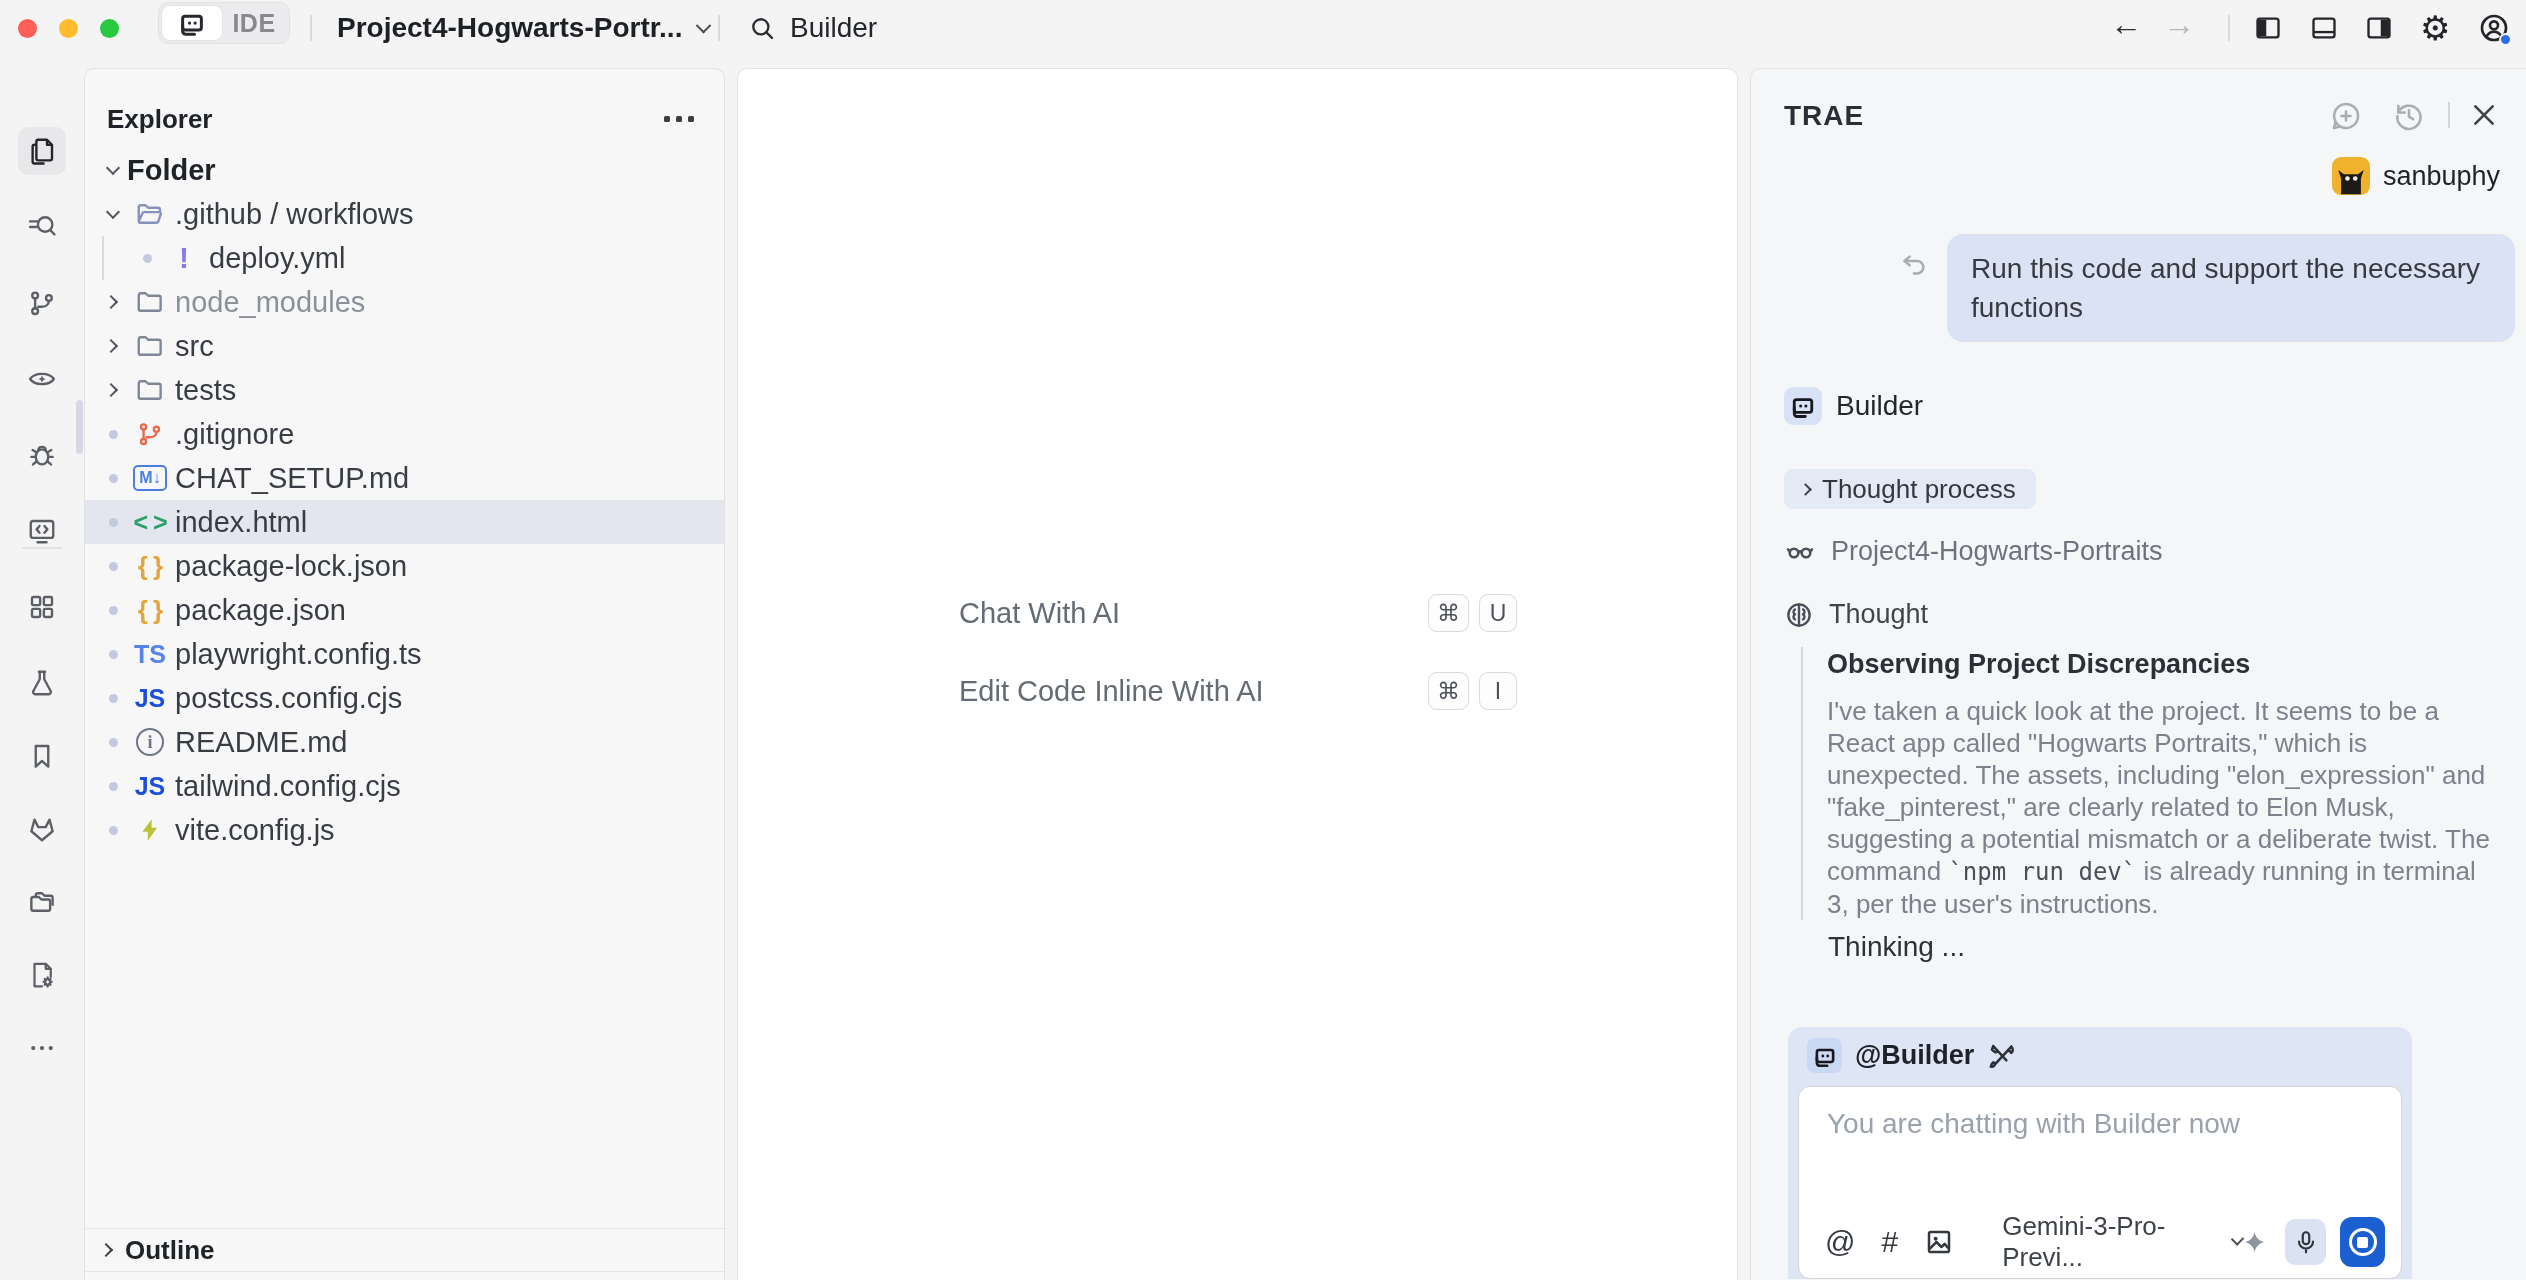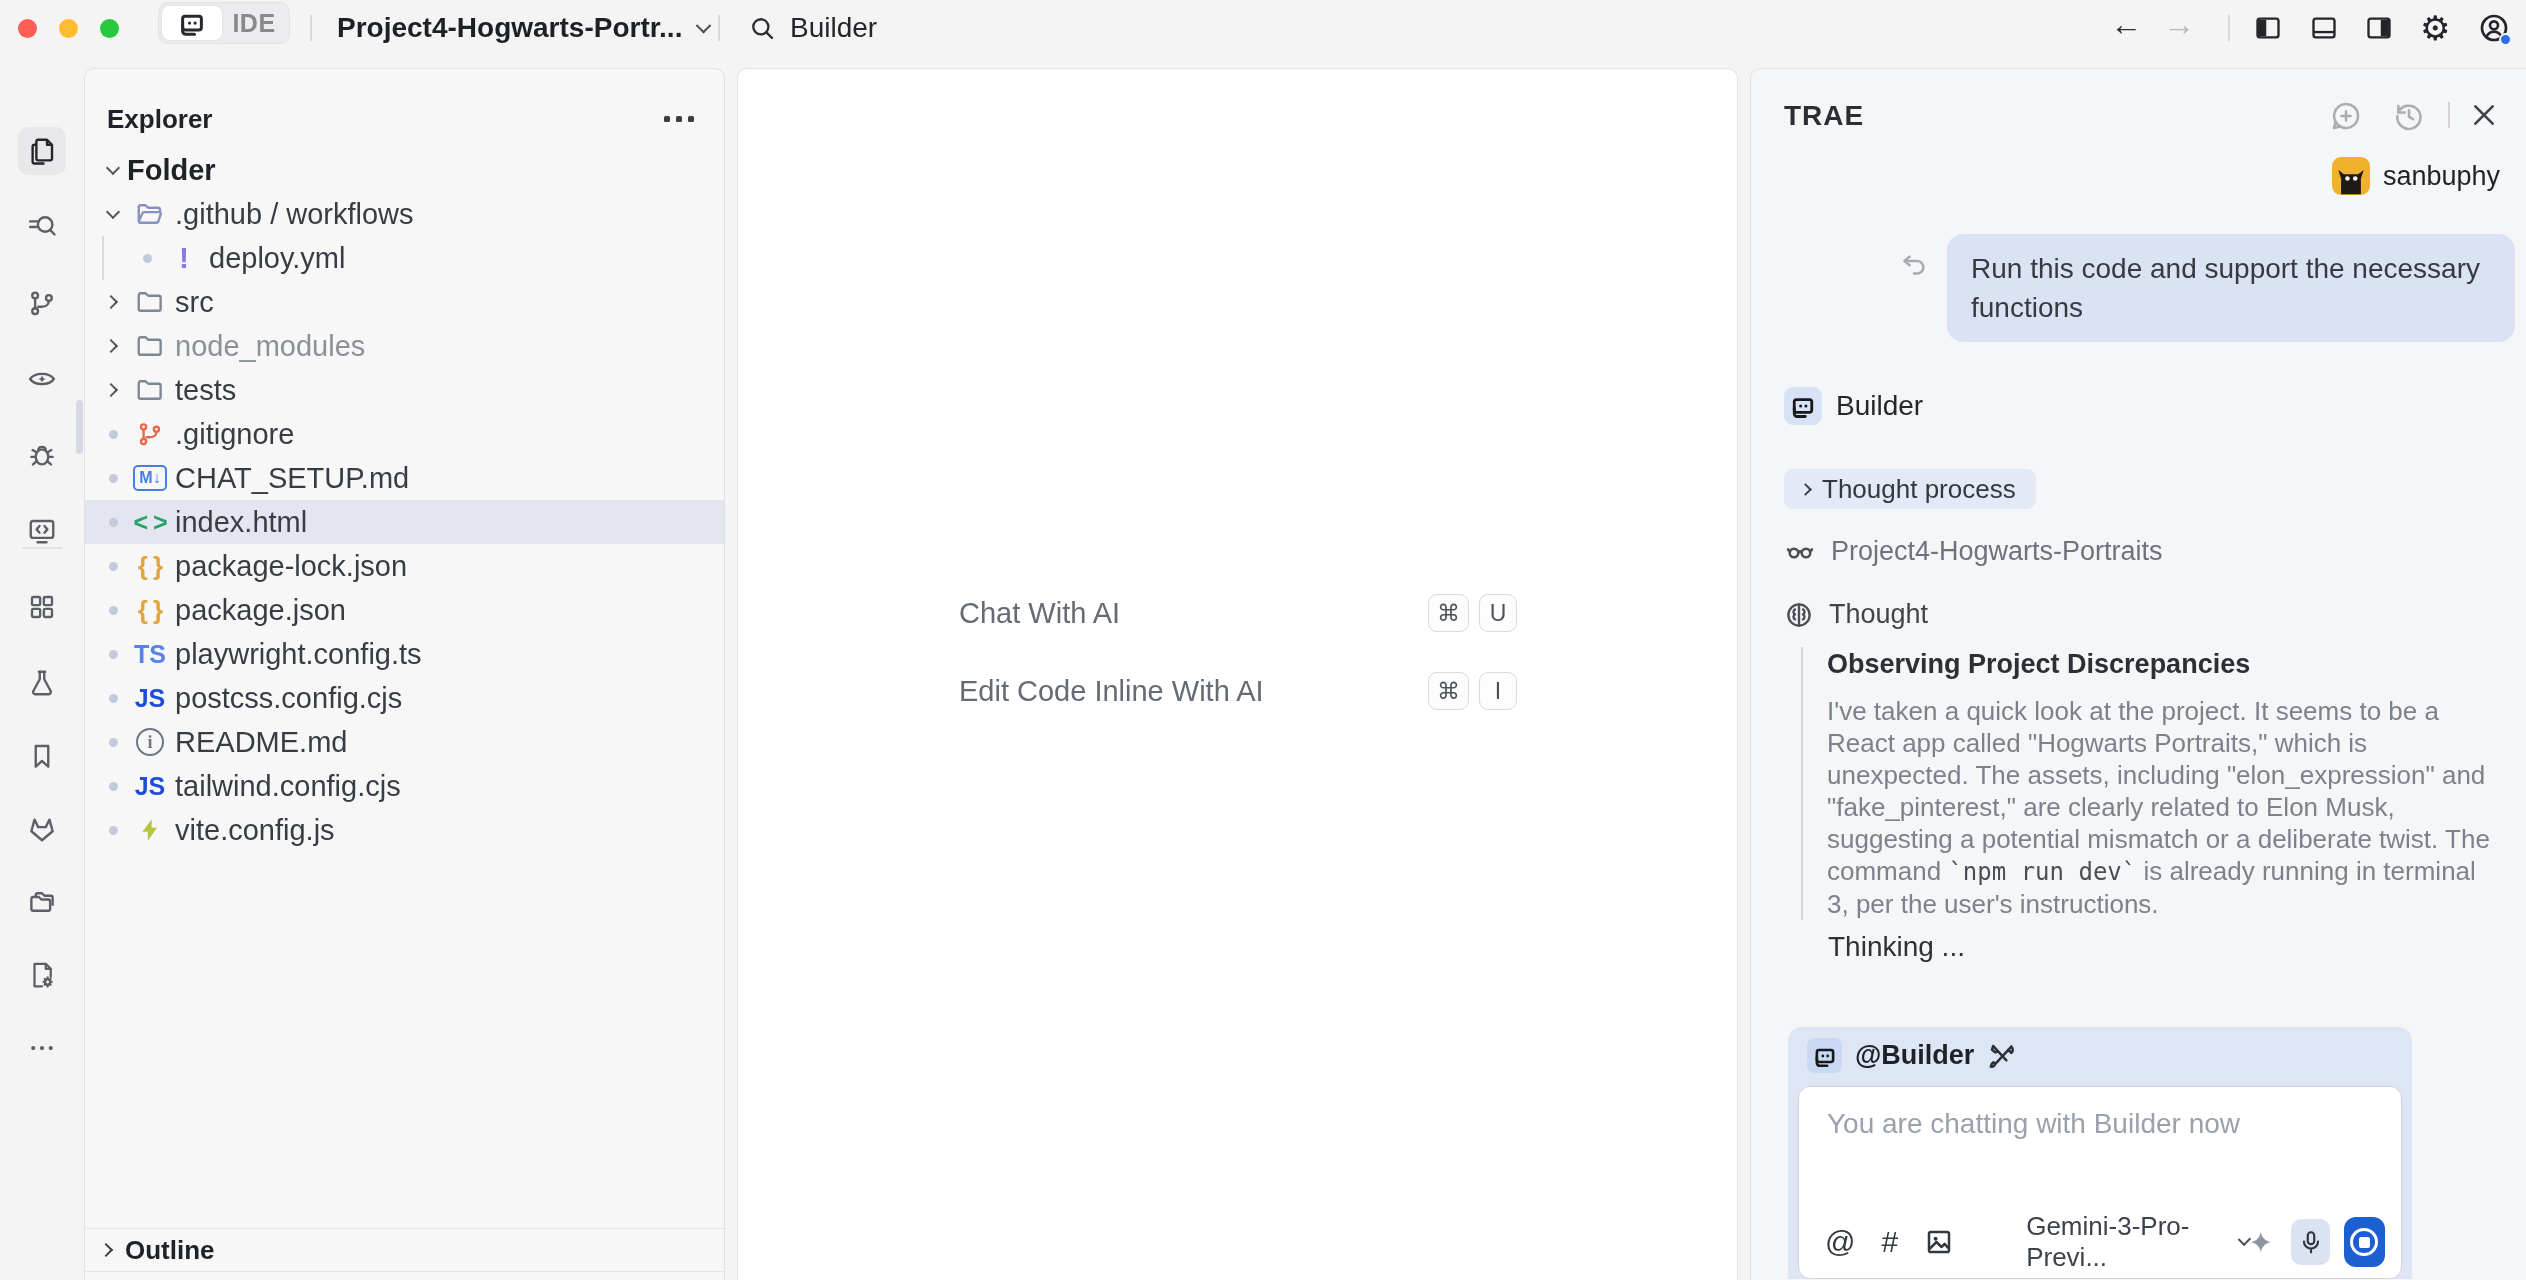--- a/index.html
+++ b/index.html
@@ -94,21 +94,21 @@
   .thinking { position:absolute; left:33px; top:862px; font-size:28px; font-weight:500; color:#2e3238;margin-left:44px; }
 
   .composer { position:absolute; left:37px; top:958px; width:624px; height:252px; background:#dee5f4; border-radius:14px 14px 0 0; }
   .mention-row { display:flex; align-items:center; gap:13px; padding:11px 0 0 19px; }
   .mention-chip { width:35px; height:35px; border-radius:8px; background:#c9d8f3; display:flex; align-items:center; justify-content:center; color:#17191d; }
   .mention-label { font-size:27px; font-weight:700; color:#1e2228; }
   .inputbox { position:absolute; left:10px; right:10px; top:59px; bottom:0; background:#ffffff; border:1.5px solid #d2d3d8; border-radius:12px; }
   .placeholder { position:absolute; left:28px; top:21px; font-size:28px; color:#9aa1ac; }
   .input-toolbar { position:absolute; left:26px; right:16px; bottom:10px; height:52px; display:flex; align-items:center; }
   .glyph-btn { font-size:30px; font-weight:500; color:#34393f; margin-right:26px; }
-  .model-sel { display:flex; align-items:center; gap:14px; margin-left:62px; }
+  .model-sel { display:flex; align-items:center; gap:14px; margin-left:38px; }
   .model-name { font-size:26px; color:#3e434b; }
   .chev-d-sm { width:10px; height:10px; border-right:2.2px solid #4a4e55; border-bottom:2.2px solid #4a4e55; transform:rotate(45deg) translate(-2px,-2px); }
   .sparkle { margin-left:auto; font-size:30px; color:#8f959e; }
   .mic-btn { width:46px; height:46px; border-radius:10px; background:#dbe2f1; display:flex; align-items:center; justify-content:center; color:#2f353d; margin-left:18px; }
   .send-btn { width:50px; height:50px; border-radius:12px; background:#1b5fd0; display:flex; align-items:center; justify-content:center; margin-left:14px; }
   .stop-ring { width:28px; height:28px; border:3px solid #ffffff; border-radius:50%; display:flex; align-items:center; justify-content:center; }
   .stop-sq { width:11px; height:11px; background:#ffffff; border-radius:2px; }
 </style>
 </head>
 <body>
@@ -324,33 +324,33 @@
 
     <div class="trow">
       <span class="twisty">
           <span class="chev-right"></span>
         </span>
       <span class="ficon">
         <svg width="30" height="30" viewBox="0 0 24 24" fill="none" stroke="#7e8796" stroke-width="1.9" stroke-linejoin="round">
           <path d="M3 6.5A1.5 1.5 0 0 1 4.5 5h4l2 2H19a1.5 1.5 0 0 1 1.5 1.5v9A1.5 1.5 0 0 1 19 19H4.5A1.5 1.5 0 0 1 3 17.5z"></path>
         </svg>
       </span>
-      <span class="flabel">src</span>
+      <span class="flabel muted">node_modules</span>
     </div>
 
     <div class="trow">
       <span class="twisty">
           <span class="chev-right"></span>
         </span>
       <span class="ficon">
         <svg width="30" height="30" viewBox="0 0 24 24" fill="none" stroke="#7e8796" stroke-width="1.9" stroke-linejoin="round">
           <path d="M3 6.5A1.5 1.5 0 0 1 4.5 5h4l2 2H19a1.5 1.5 0 0 1 1.5 1.5v9A1.5 1.5 0 0 1 19 19H4.5A1.5 1.5 0 0 1 3 17.5z"></path>
         </svg>
       </span>
-      <span class="flabel muted">node_modules</span>
+      <span class="flabel">src</span>
     </div>
 
     <div class="trow">
       <span class="twisty">
           <span class="chev-right"></span>
         </span>
       <span class="ficon">
         <svg width="30" height="30" viewBox="0 0 24 24" fill="none" stroke="#7e8796" stroke-width="1.9" stroke-linejoin="round">
           <path d="M3 6.5A1.5 1.5 0 0 1 4.5 5h4l2 2H19a1.5 1.5 0 0 1 1.5 1.5v9A1.5 1.5 0 0 1 19 19H4.5A1.5 1.5 0 0 1 3 17.5z"></path>
         </svg>

